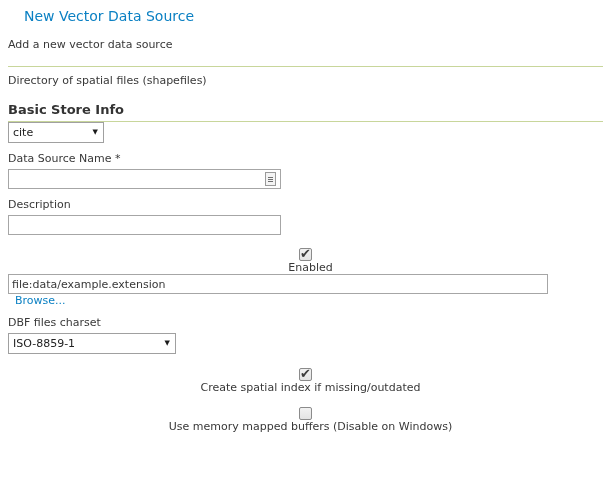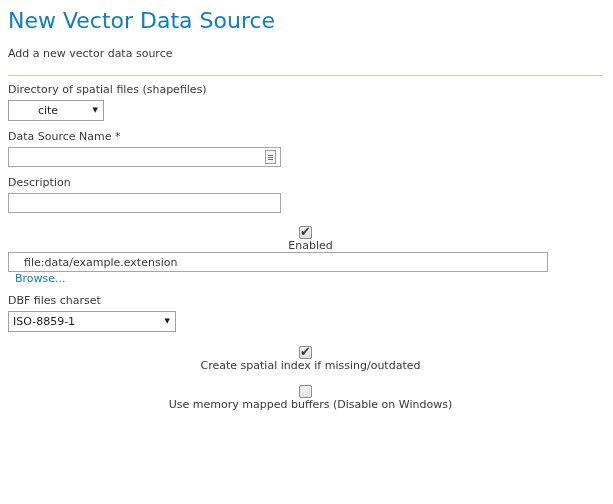--- a/index.html
+++ b/index.html
@@ -5,22 +5,22 @@
   * { box-sizing: border-box; }
   html, body { margin: 0; padding: 0; background: #fff; }
   body {
     width: 613px; height: 504px;
     font-family: "DejaVu Sans", "Liberation Sans", sans-serif;
     font-size: 11px; color: #383838; overflow: hidden;
   }
   .container { padding: 6px 10px 0 8px; }
 
   .page-title {
-    font-size: 22px; font-weight: 400; color: #0b80c3;
-    margin: 2px 0 0 0; letter-spacing: 0;
+    font-size: 14px; font-weight: 400; color: #0b80c3;
+    margin: 2px 0 0 16px; letter-spacing: 0;
   }
   .page-subtitle { margin-top: 14px; }
 
   .rule {
     border: none; border-top: 1px solid #c8d69b;
     margin: 15px 0 7px 0;
   }
 
   .store-name { margin: 0 0 4px 0; }
   .store-desc { margin: 0; }
@@ -29,21 +29,21 @@
     font-size: 13px; font-weight: bold; color: #333;
     margin: 15px 0 0 0; padding: 0 0 4px 0;
     border-bottom: 1px solid #c8d69b;
   }
 
   .field-label { margin: 9px 0 4px 0; }
 
   .text-input {
     width: 273px; height: 20px;
     border: 1px solid #a6a6a6; border-radius: 0;
-    padding: 2px 15px; font: 11px "DejaVu Sans", sans-serif; color: #383838;
+    padding: 2px 3px; font: 11px "DejaVu Sans", sans-serif; color: #383838;
     background: #fff; outline: none;
   }
   .input-wrap { position: relative; display: inline-block; }
   .field-indicator {
     position: absolute; right: 5px; top: 3px;
     width: 11px; height: 14px;
     border: 1px solid #9a9a9a; background: #f4f4f4;
   }
   .field-indicator::after {
     content: ""; position: absolute; left: 2px; right: 2px; bottom: 2px;
@@ -51,21 +51,21 @@
     background: repeating-linear-gradient(#6e6e6e 0 1px, #f4f4f4 1px 2px);
   }
 
   .select-wrap { position: relative; display: inline-block; }
   select {
     -webkit-appearance: none; appearance: none;
     border: 1px solid #a0a0a0; border-radius: 0; background: #fff;
     height: 21px; font: 11px "DejaVu Sans", sans-serif; color: #222;
     padding: 2px 20px 2px 4px; outline: none;
   }
-  .ws-select { width: 96px; text-align: center; }
+  .ws-select { width: 96px; }
   .charset-select { width: 168px; }
   .select-arrow {
     position: absolute; right: 6px; top: 7px;
     font-size: 7px; color: #1a1a1a; pointer-events: none; line-height: 7px;
   }
 
   .check-row { display: flex; align-items: center; margin-top: 13px; flex-direction: column; }
   .check-row + .check-row { margin-top: 13px; }
   .cp-check { margin-top: 14px; }
   .cp-check + .cp-check { margin-top: 13px; }
@@ -90,20 +90,21 @@
 
 <div class="container">
 
   <h1 class="page-title">New Vector Data Source</h1>
   <div class="page-subtitle">Add a new vector data source</div>
 
   <hr class="rule">
 
   <div class="store-name">Directory of spatial files (shapefiles)</div>
 
+  <h2 class="section-heading">Basic Store Info</h2>
 
   <span class="select-wrap">
     <select class="ws-select">
       <option>cite</option>
     </select>
     <span class="select-arrow">▼</span>
   </span>
 
   <div class="field-label">Data Source Name *</div>
   <span class="input-wrap">

